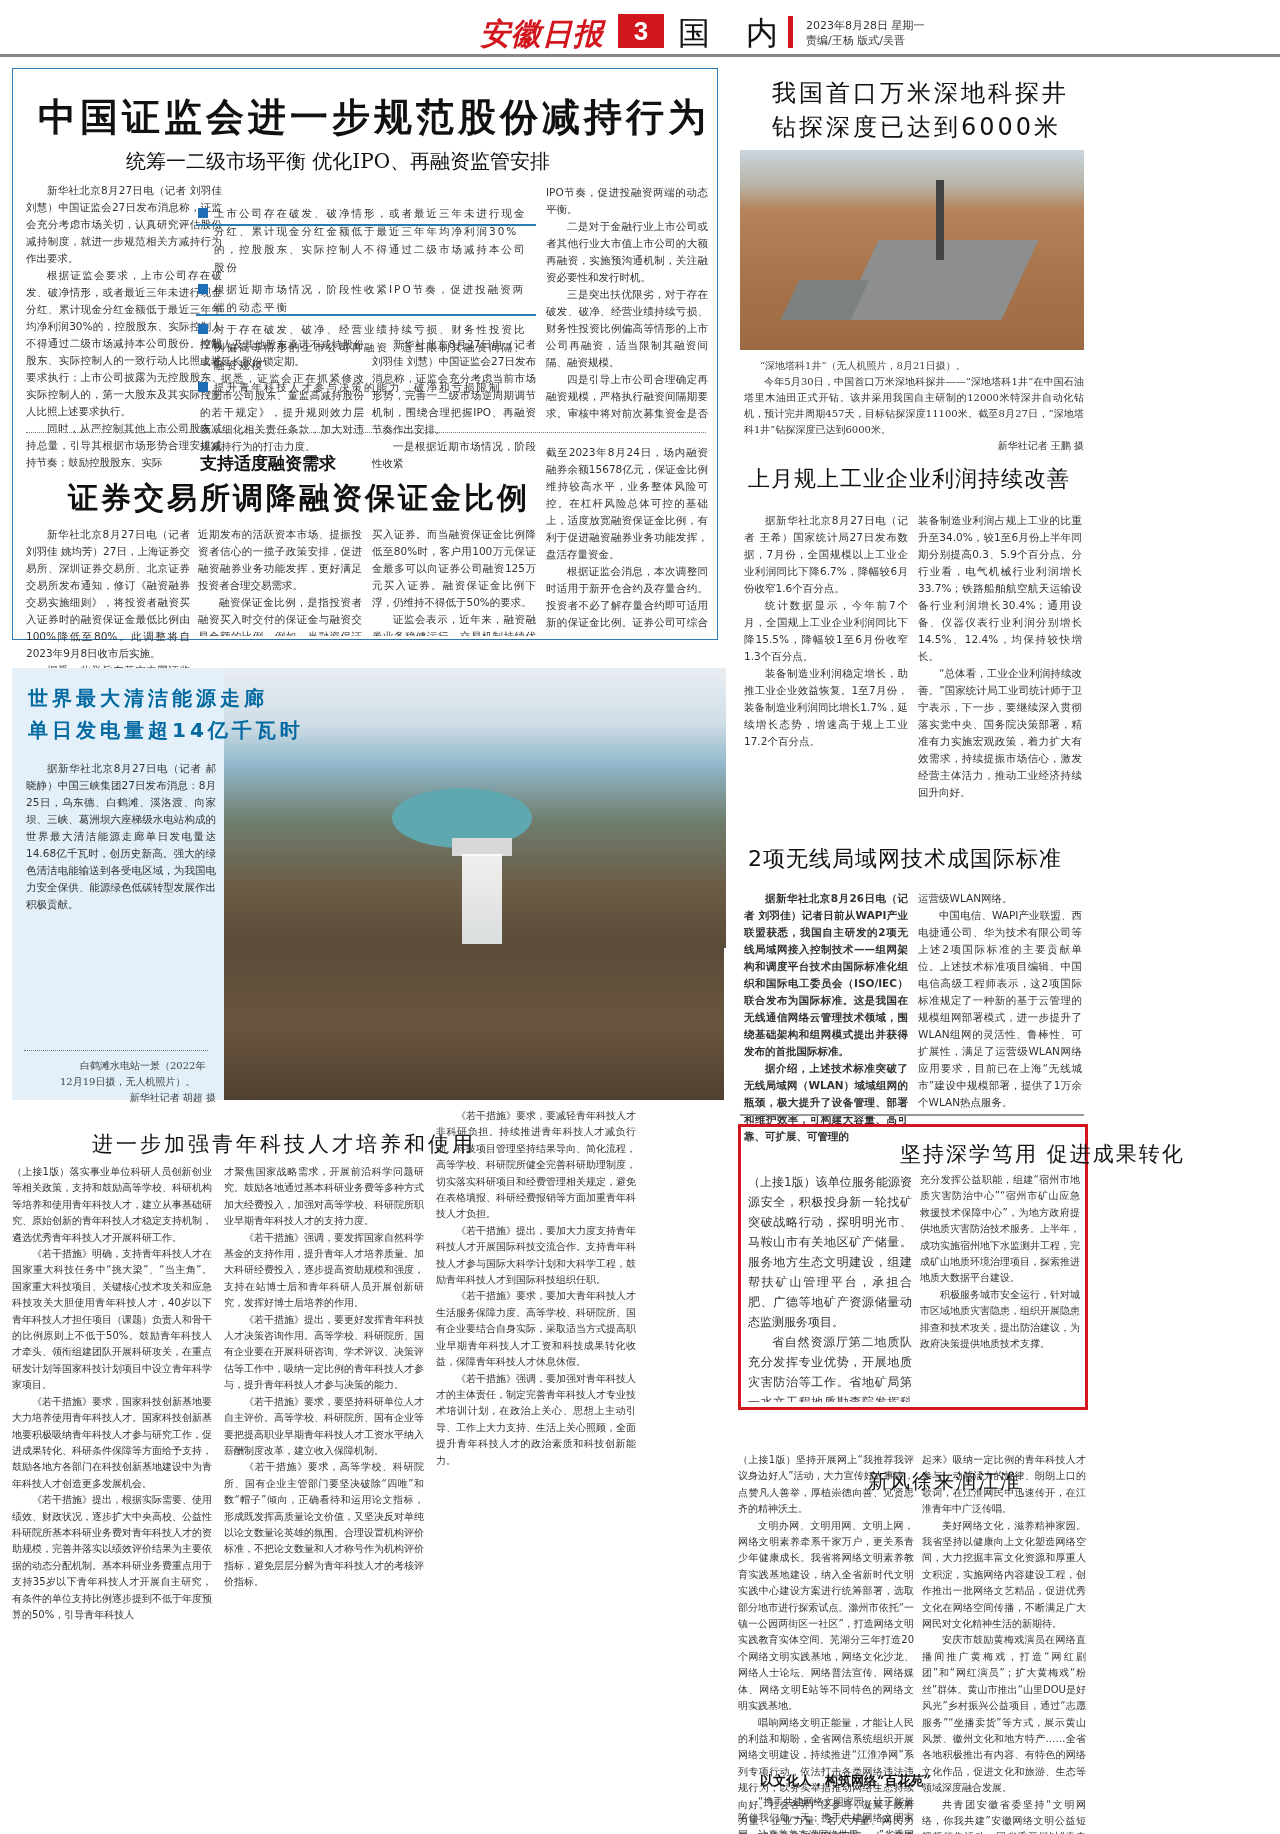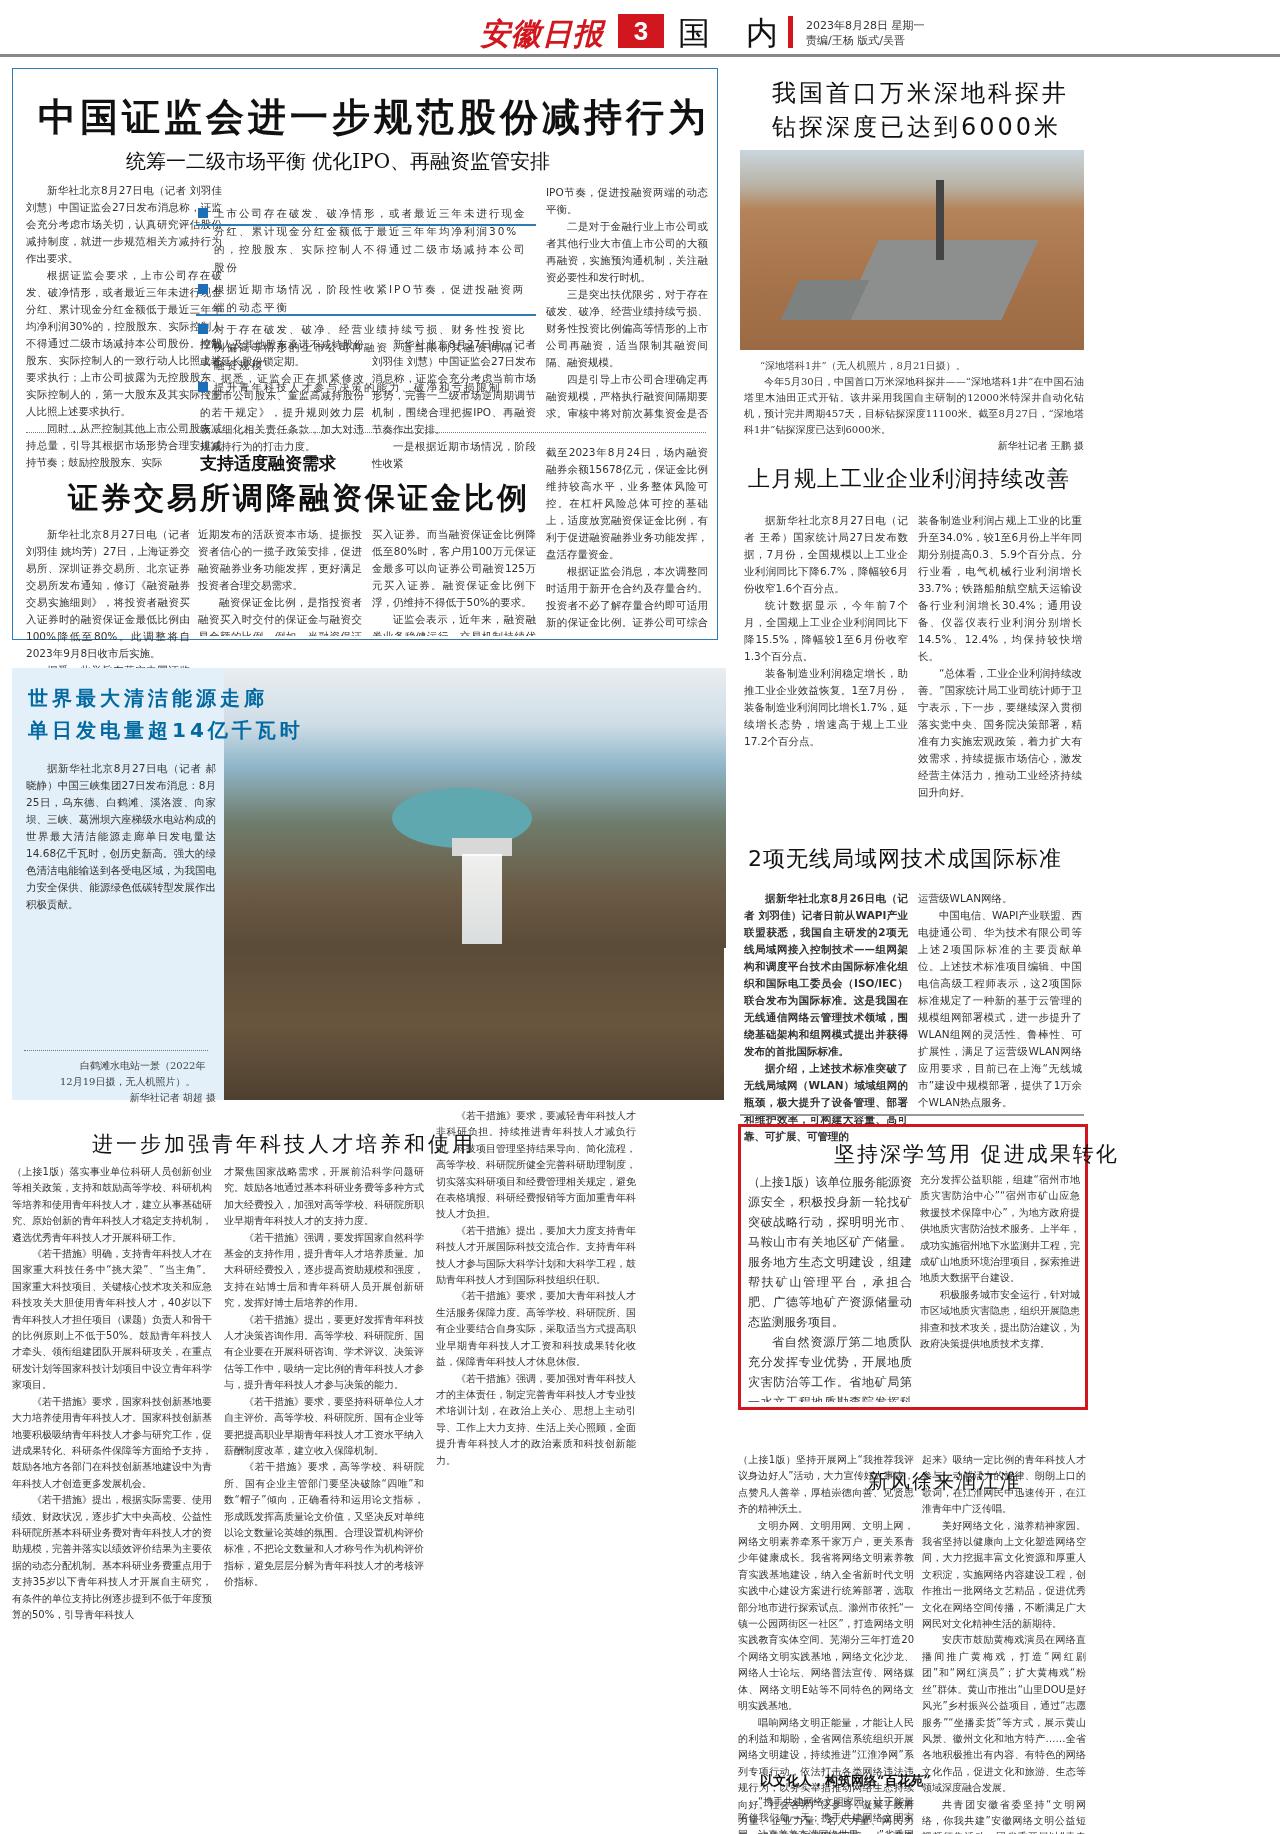--- a/index.html
+++ b/index.html
@@ -183,21 +183,21 @@
   <p>《若干措施》要求，高等学校、科研院所、国有企业主管部门要坚决破除“四唯”和数“帽子”倾向，正确看待和运用论文指标，形成既发挥高质量论文价值，又坚决反对单纯以论文数量论英雄的氛围。合理设置机构评价标准，不把论文数量和人才称号作为机构评价指标，避免层层分解为青年科技人才的考核评价指标。</p>
 </div>
 <div class="column col-text" style="left:436px;top:1108px;width:200px;max-height:726px;overflow:hidden;font-size:10px;line-height:16.4px;">
   <p>《若干措施》要求，要减轻青年科技人才非科研负担。持续推进青年科技人才减负行动。科技项目管理坚持结果导向、简化流程，高等学校、科研院所健全完善科研助理制度，切实落实科研项目和经费管理相关规定，避免在表格填报、科研经费报销等方面加重青年科技人才负担。</p>
   <p>《若干措施》提出，要加大力度支持青年科技人才开展国际科技交流合作。支持青年科技人才参与国际大科学计划和大科学工程，鼓励青年科技人才到国际科技组织任职。</p>
   <p>《若干措施》要求，要加大青年科技人才生活服务保障力度。高等学校、科研院所、国有企业要结合自身实际，采取适当方式提高职业早期青年科技人才工资和科技成果转化收益，保障青年科技人才休息休假。</p>
   <p>《若干措施》强调，要加强对青年科技人才的主体责任，制定完善青年科技人才专业技术培训计划，在政治上关心、思想上主动引导、工作上大力支持、生活上关心照顾，全面提升青年科技人才的政治素质和科技创新能力。</p>
 </div>
 
 <div class="red-box" style="left:738px;top:1124px;width:350px;height:286px;"></div>
-<div class="h-main" style="left:834px;top:1140px;font-size:21px;font-weight:normal;letter-spacing:2px;white-space:nowrap;">坚持深学笃用 促进成果转化</div>
+<div class="h-main" style="left:900px;top:1140px;font-size:21px;font-weight:normal;letter-spacing:2px;white-space:nowrap;">坚持深学笃用 促进成果转化</div>
 <div class="column col-text" style="left:748px;top:1172px;width:164px;max-height:230px;overflow:hidden;font-size:12px;line-height:20px;">
   <p style="text-indent:0">（上接1版）该单位服务能源资源安全，积极投身新一轮找矿突破战略行动，探明明光市、马鞍山市有关地区矿产储量。服务地方生态文明建设，组建帮扶矿山管理平台，承担合肥、广德等地矿产资源储量动态监测服务项目。</p>
   <p>省自然资源厅第二地质队充分发挥专业优势，开展地质灾害防治等工作。省地矿局第一水文工程地质勘查院发挥科技优势，为地方提供地质灾害调查评价服务。</p>
   <p>省地质矿产勘查局325地质队推进学习贯彻成果转化，以奋力开创水文队高质量发展新局面，服务地方经济社会发展。</p>
 </div>
 <div class="column col-text" style="left:920px;top:1172px;width:160px;max-height:230px;overflow:hidden;font-size:10px;line-height:16.4px;">
   <p style="text-indent:0">充分发挥公益职能，组建“宿州市地质灾害防治中心”“宿州市矿山应急救援技术保障中心”，为地方政府提供地质灾害防治技术服务。上半年，成功实施宿州地下水监测井工程，完成矿山地质环境治理项目，探索推进地质大数据平台建设。</p>
   <p>积极服务城市安全运行，针对城市区域地质灾害隐患，组织开展隐患排查和技术攻关，提出防治建议，为政府决策提供地质技术支撑。</p>
 </div>
 

